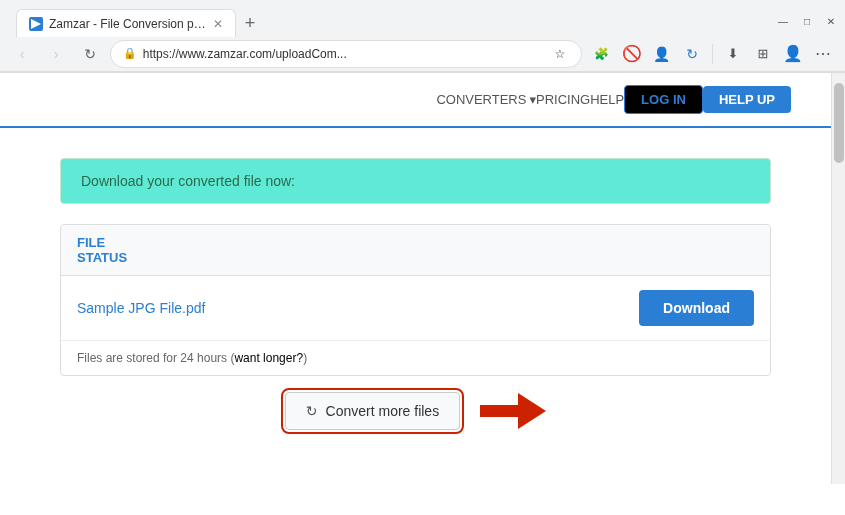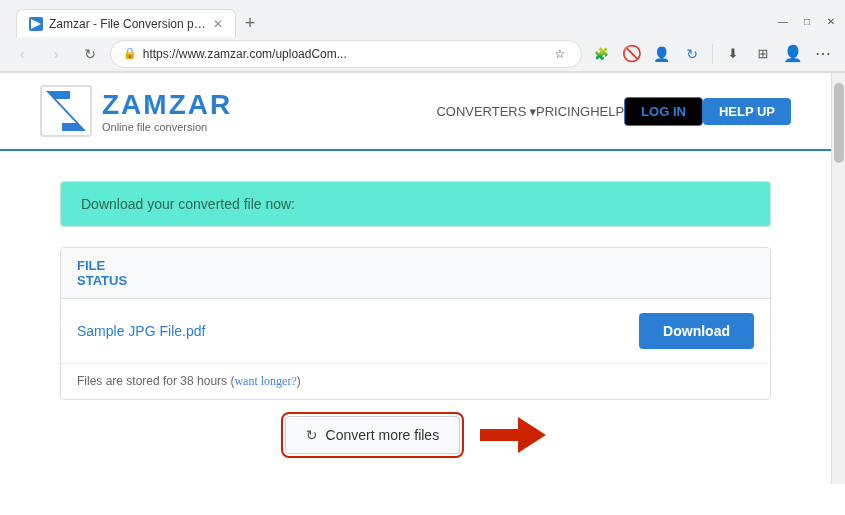--- a/index.html
+++ b/index.html
@@ -48,21 +48,21 @@
     .page-body { padding: 30px 60px; }
     .success-banner { background: #5eead4; border: 1px solid #c3e6cb; border-radius: 4px; padding: 14px 20px; color: #2d6a4f; font-size: 14px; margin-bottom: 20px; }
 
     .file-table { border: 1px solid #ddd; border-radius: 4px; overflow: hidden; margin-bottom: 16px; }
     .table-header { display: flex; justify-content: space-between; padding: 10px 16px; background: #f8f9fa; border-bottom: 1px solid #ddd; flex-direction: column; }
     .table-header-col { font-size: 13px; font-weight: bold; color: #2a7fd4; }
     .table-row { display: flex; justify-content: space-between; align-items: center; padding: 14px 16px; border-bottom: 1px solid #eee; }
     .file-name { font-size: 14px; color: #2a7fd4; cursor: pointer; }
     .btn-download { background: #2a7fd4; color: #fff; border: none; border-radius: 4px; padding: 10px 24px; font-size: 14px; cursor: pointer; font-weight: bold; margin-left: 36px; }
     .table-footer { padding: 10px 16px; font-size: 12px; color: #666; }
-    .table-footer a { color: #3b82f6; cursor: pointer; text-decoration: none; font-family: Liberation Serif, serif; }
+    .table-footer a { color: #000000; cursor: pointer; text-decoration: none; }
 
     .convert-area { display: flex; align-items: center; justify-content: center; gap: 20px; margin-top: 10px; }
     .btn-convert { border: 1px solid #ccc; background: #f8f9fa; color: #333; padding: 10px 20px; border-radius: 4px; font-size: 14px; cursor: pointer; display: flex; align-items: center; gap: 8px; outline: 2px solid #cc2200; outline-offset: 2px; }
     .convert-icon { font-size: 14px; color: #555; }
 
     
     .arrow-annotation { display: flex; align-items: center; }
 
     
     .logo-box { width: 52px; height: 52px; position: relative; background: #fff; border: 2px solid #ddd; border-radius: 4px; overflow: hidden; display: flex; align-items: center; justify-content: center; }
@@ -112,32 +112,20 @@
       <div class="br-icon" style="font-size:16px;">👤</div>
       <div class="br-icon" style="font-size:16px;">⋯</div>
     </div>
   </div>
 </div>
 
 <div class="page-content">
   <div class="main-content">
 
     <div class="site-header">
-      <div class="logo-area">
-        <div class="logo-box">
-          <svg width="48" height="48" viewBox="0 0 48 48">
-            <rect width="48" height="48" fill="white"></rect>
-            <polygon points="4,4 28,4 28,12 14,12 44,44 20,44 20,36 34,36 4,4" fill="#2a7fd4"></polygon>
-          </svg>
-        </div>
-        <div class="logo-text">
-          <span class="logo-name">ZAMZAR</span>
-          <span class="logo-tagline">Online file conversion</span>
-        </div>
-      </div>
       <div class="nav-area">
         <a class="nav-link">
           <span>CONVERTERS</span>
           <span>▾</span>
         </a>
         <a class="nav-link">PRICING</a>
         <a class="nav-link">HELP</a>
         <button class="btn-login">LOG IN</button>
         <button class="btn-signup">HELP UP</button>
       </div>
@@ -151,21 +139,21 @@
       <div class="file-table">
         <div class="table-header">
           <span class="table-header-col">FILE</span>
           <span class="table-header-col">STATUS</span>
         </div>
         <div class="table-row">
           <span class="file-name">Sample JPG File.pdf</span>
           <button class="btn-download">Download</button>
         </div>
         <div class="table-footer">
-          <span>Files are stored for 38 hours (</span><a>want longer?</a><span>)</span>
+          <span>Files are stored for 24 hours (</span><a>want longer?</a><span>)</span>
         </div>
       </div>
 
       <div class="convert-area">
         <button class="btn-convert">
           <span class="convert-icon">↻</span>
           <span>Convert more files</span>
         </button>
 
         <div class="arrow-annotation">

